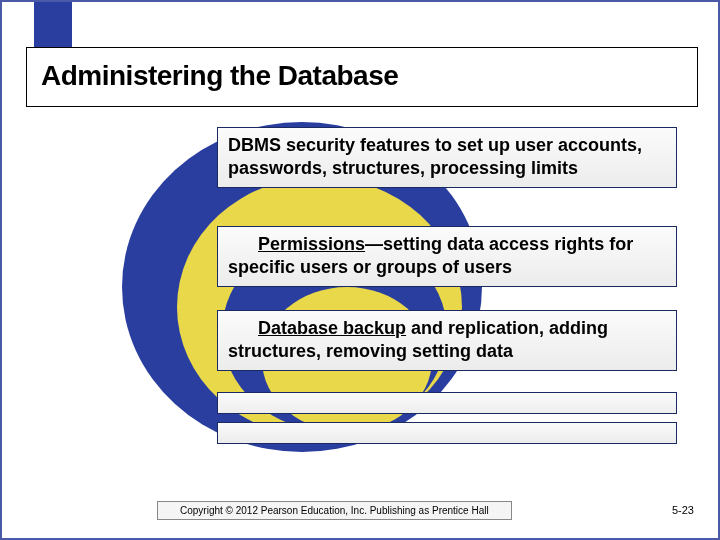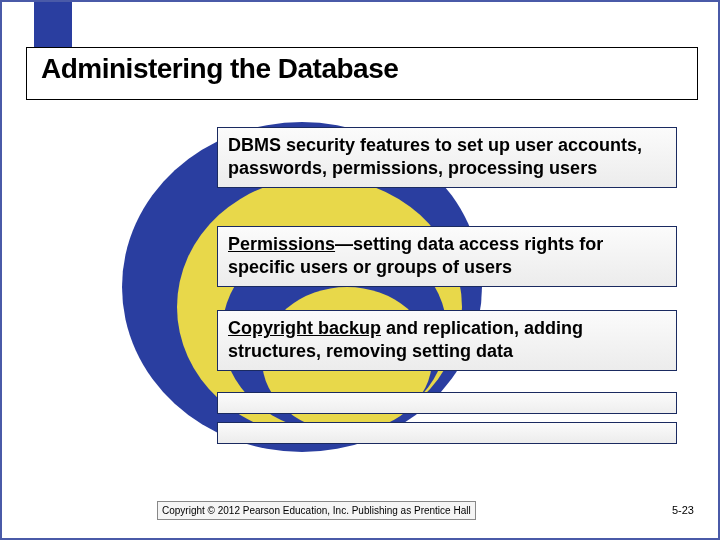--- a/index.html
+++ b/index.html
@@ -20,21 +20,21 @@
     height: 60px;
     background: #2a3ea0;
   }
   .title-box {
     position: absolute;
     left: 24px;
     top: 45px;
     width: 672px;
     border: 1.5px solid #000;
     background: #fff;
-    padding: 5px 14px 14px 14px;
+    padding: 12px 14px 14px 14px;
   }
   .title-box h1 {
     font-size: 28px;
     font-weight: bold;
     font-family: "Arial Narrow", Arial, sans-serif;
     letter-spacing: -0.5px;
   }
   .graphic {
     position: absolute;
     left: 120px;
@@ -59,29 +59,29 @@
     font-weight: bold;
     font-size: 18px;
     line-height: 1.3;
     color: #000;
   }
   .tb1 { left: 215px; top: 125px; width: 460px; }
   .tb2 { left: 215px; top: 224px; width: 460px; }
   .tb3 { left: 215px; top: 308px; width: 460px; }
   .tb4 { left: 215px; top: 390px; width: 460px; height: 22px; background: linear-gradient(#fbfbfb, #eee); }
   .tb5 { left: 215px; top: 420px; width: 460px; height: 22px; }
-  .u { text-decoration: underline; }
+  .u { text-decoration: underline; margin-left: 30px; }
   .copyright {
     position: absolute;
     left: 155px;
     bottom: 18px;
     border: 1px solid #888;
     background: #f5f5f5;
     font-size: 10px;
-    padding: 3px 4px;
+    padding: 3px 22px;
   }
   .pagenum {
     position: absolute;
     right: 24px;
     bottom: 22px;
     font-size: 11px;
   }
 </style>
 </head>
 <body>
@@ -95,29 +95,29 @@
   </div>
 
   <div class="graphic">
     <div class="circle c-outer"></div>
     <div class="circle c-mid"></div>
     <div class="circle c-inner"></div>
     <div class="circle c-core"></div>
   </div>
 
   <div class="textbox tb1">
-    <span>DBMS security features to set up user accounts, passwords, permissions, processing users</span>
+    <span>DBMS security features to set up user accounts, passwords, structures, processing limits</span>
   </div>
 
   <div class="textbox tb2">
     <span class="u">Permissions</span><span>—setting data access rights for specific users or groups of users</span>
   </div>
 
   <div class="textbox tb3">
-    <span class="u">Copyright backup</span><span> and replication, adding structures, removing setting data</span>
+    <span class="u">Database backup</span><span> and replication, adding structures, removing setting data</span>
   </div>
 
   <div class="textbox tb4"></div>
   <div class="textbox tb5"></div>
 
   <div class="copyright">Copyright © 2012 Pearson Education, Inc. Publishing as Prentice Hall</div>
   <div class="pagenum">5-23</div>
 
 </div>
 

